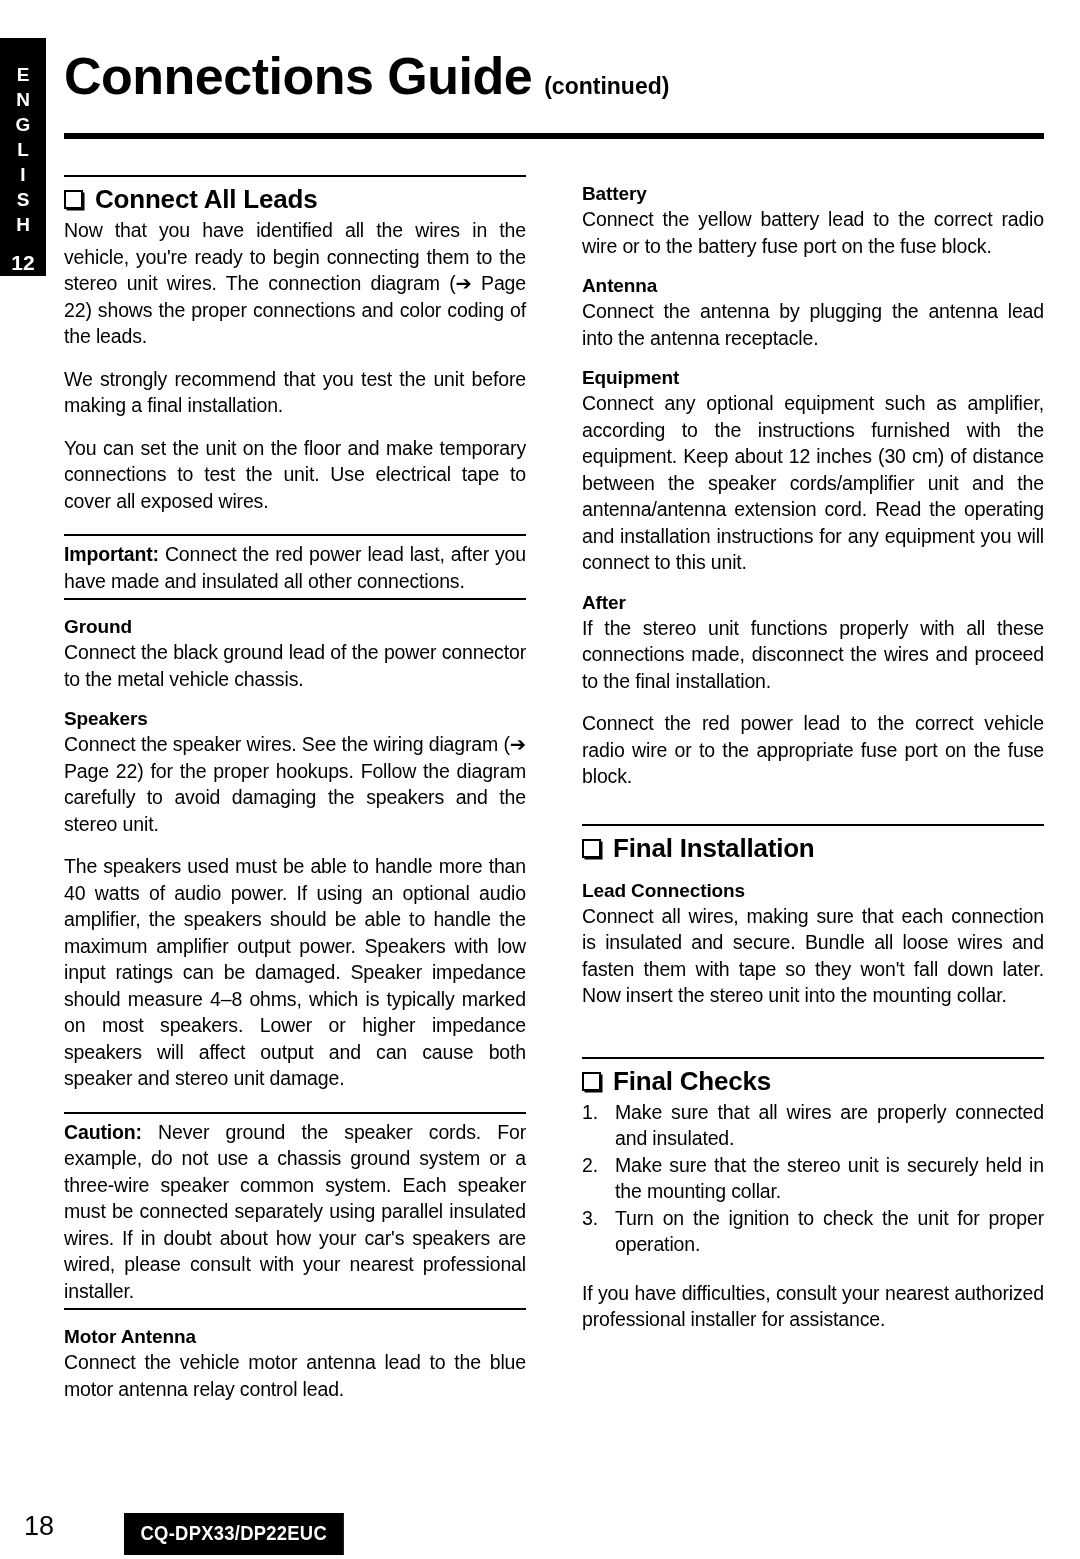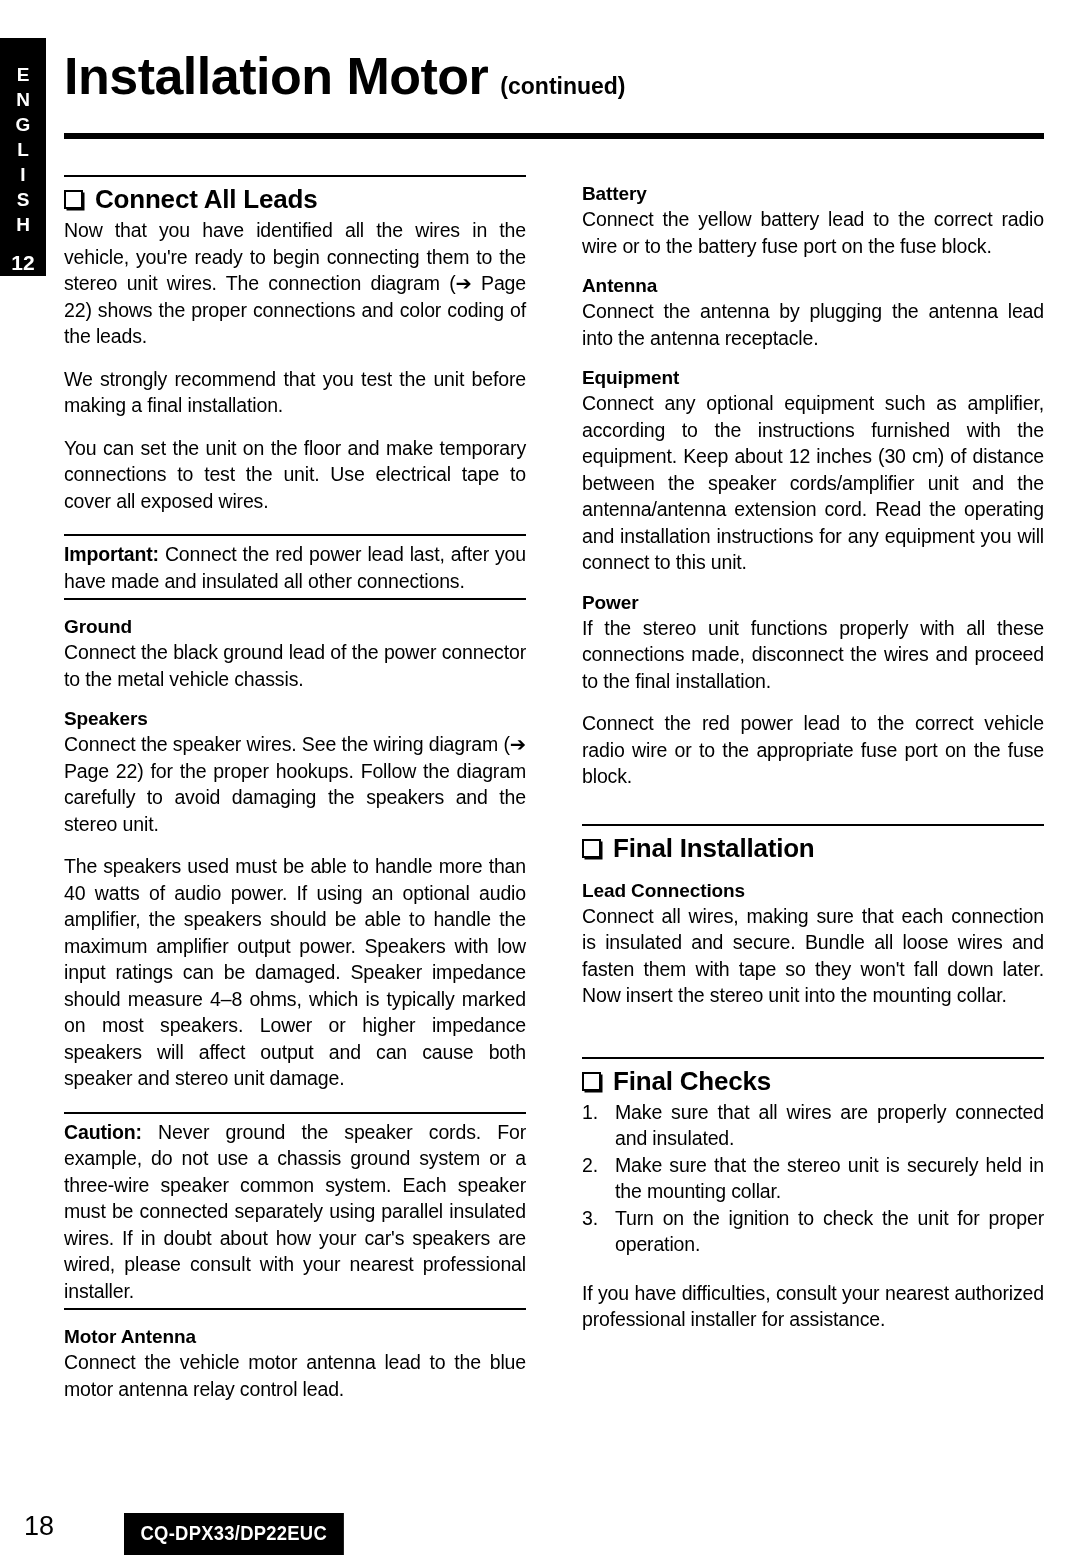--- a/index.html
+++ b/index.html
@@ -200,21 +200,21 @@
   <span class="lang-letter">L</span>
   <span class="lang-letter">I</span>
   <span class="lang-letter">S</span>
   <span class="lang-letter">H</span>
   <span class="lang-num">12</span>
 </div>
 
 <div id="page">
 
   <div id="header">
-    <span id="page-title">Installation Motor</span>
+    <span id="page-title">Connections Guide</span>
     <span id="page-title-suffix">(continued)</span>
   </div>
   <div id="header-rule"></div>
 
   <div class="column" id="col-left">
 
     <div class="rule"></div>
 
     <div class="sec-title">
       <span class="box-icon"></span>
@@ -251,21 +251,21 @@
 
     <div class="sub-title tight" style="margin-top:8px;">Battery</div>
     <p class="body">Connect the yellow battery lead to the correct radio wire or to the battery fuse port on the fuse block.</p>
 
     <div class="sub-title">Antenna</div>
     <p class="body">Connect the antenna by plugging the antenna lead into the antenna receptacle.</p>
 
     <div class="sub-title">Equipment</div>
     <p class="body">Connect any optional equipment such as amplifier, according to the instructions furnished with the equipment. Keep about 12 inches (30 cm) of distance between the speaker cords/amplifier unit and the antenna/antenna extension cord. Read the operating and installation instructions for any equipment you will connect to this unit.</p>
 
-    <div class="sub-title">Power</div>
+    <div class="sub-title">After</div>
     <p class="body">If the stereo unit functions properly with all these connections made, disconnect the wires and proceed to the final installation.</p>
     <p class="body">Connect the red power lead to the correct vehicle radio wire or to the appropriate fuse port on the fuse block.</p>
 
     <div style="margin-top:34px;">
       <div class="rule"></div>
       <div class="sec-title">
         <span class="box-icon"></span>
         <span>Final Installation</span>
       </div>
       <div class="sub-title tight" style="margin-top:16px;">Lead Connections</div>

